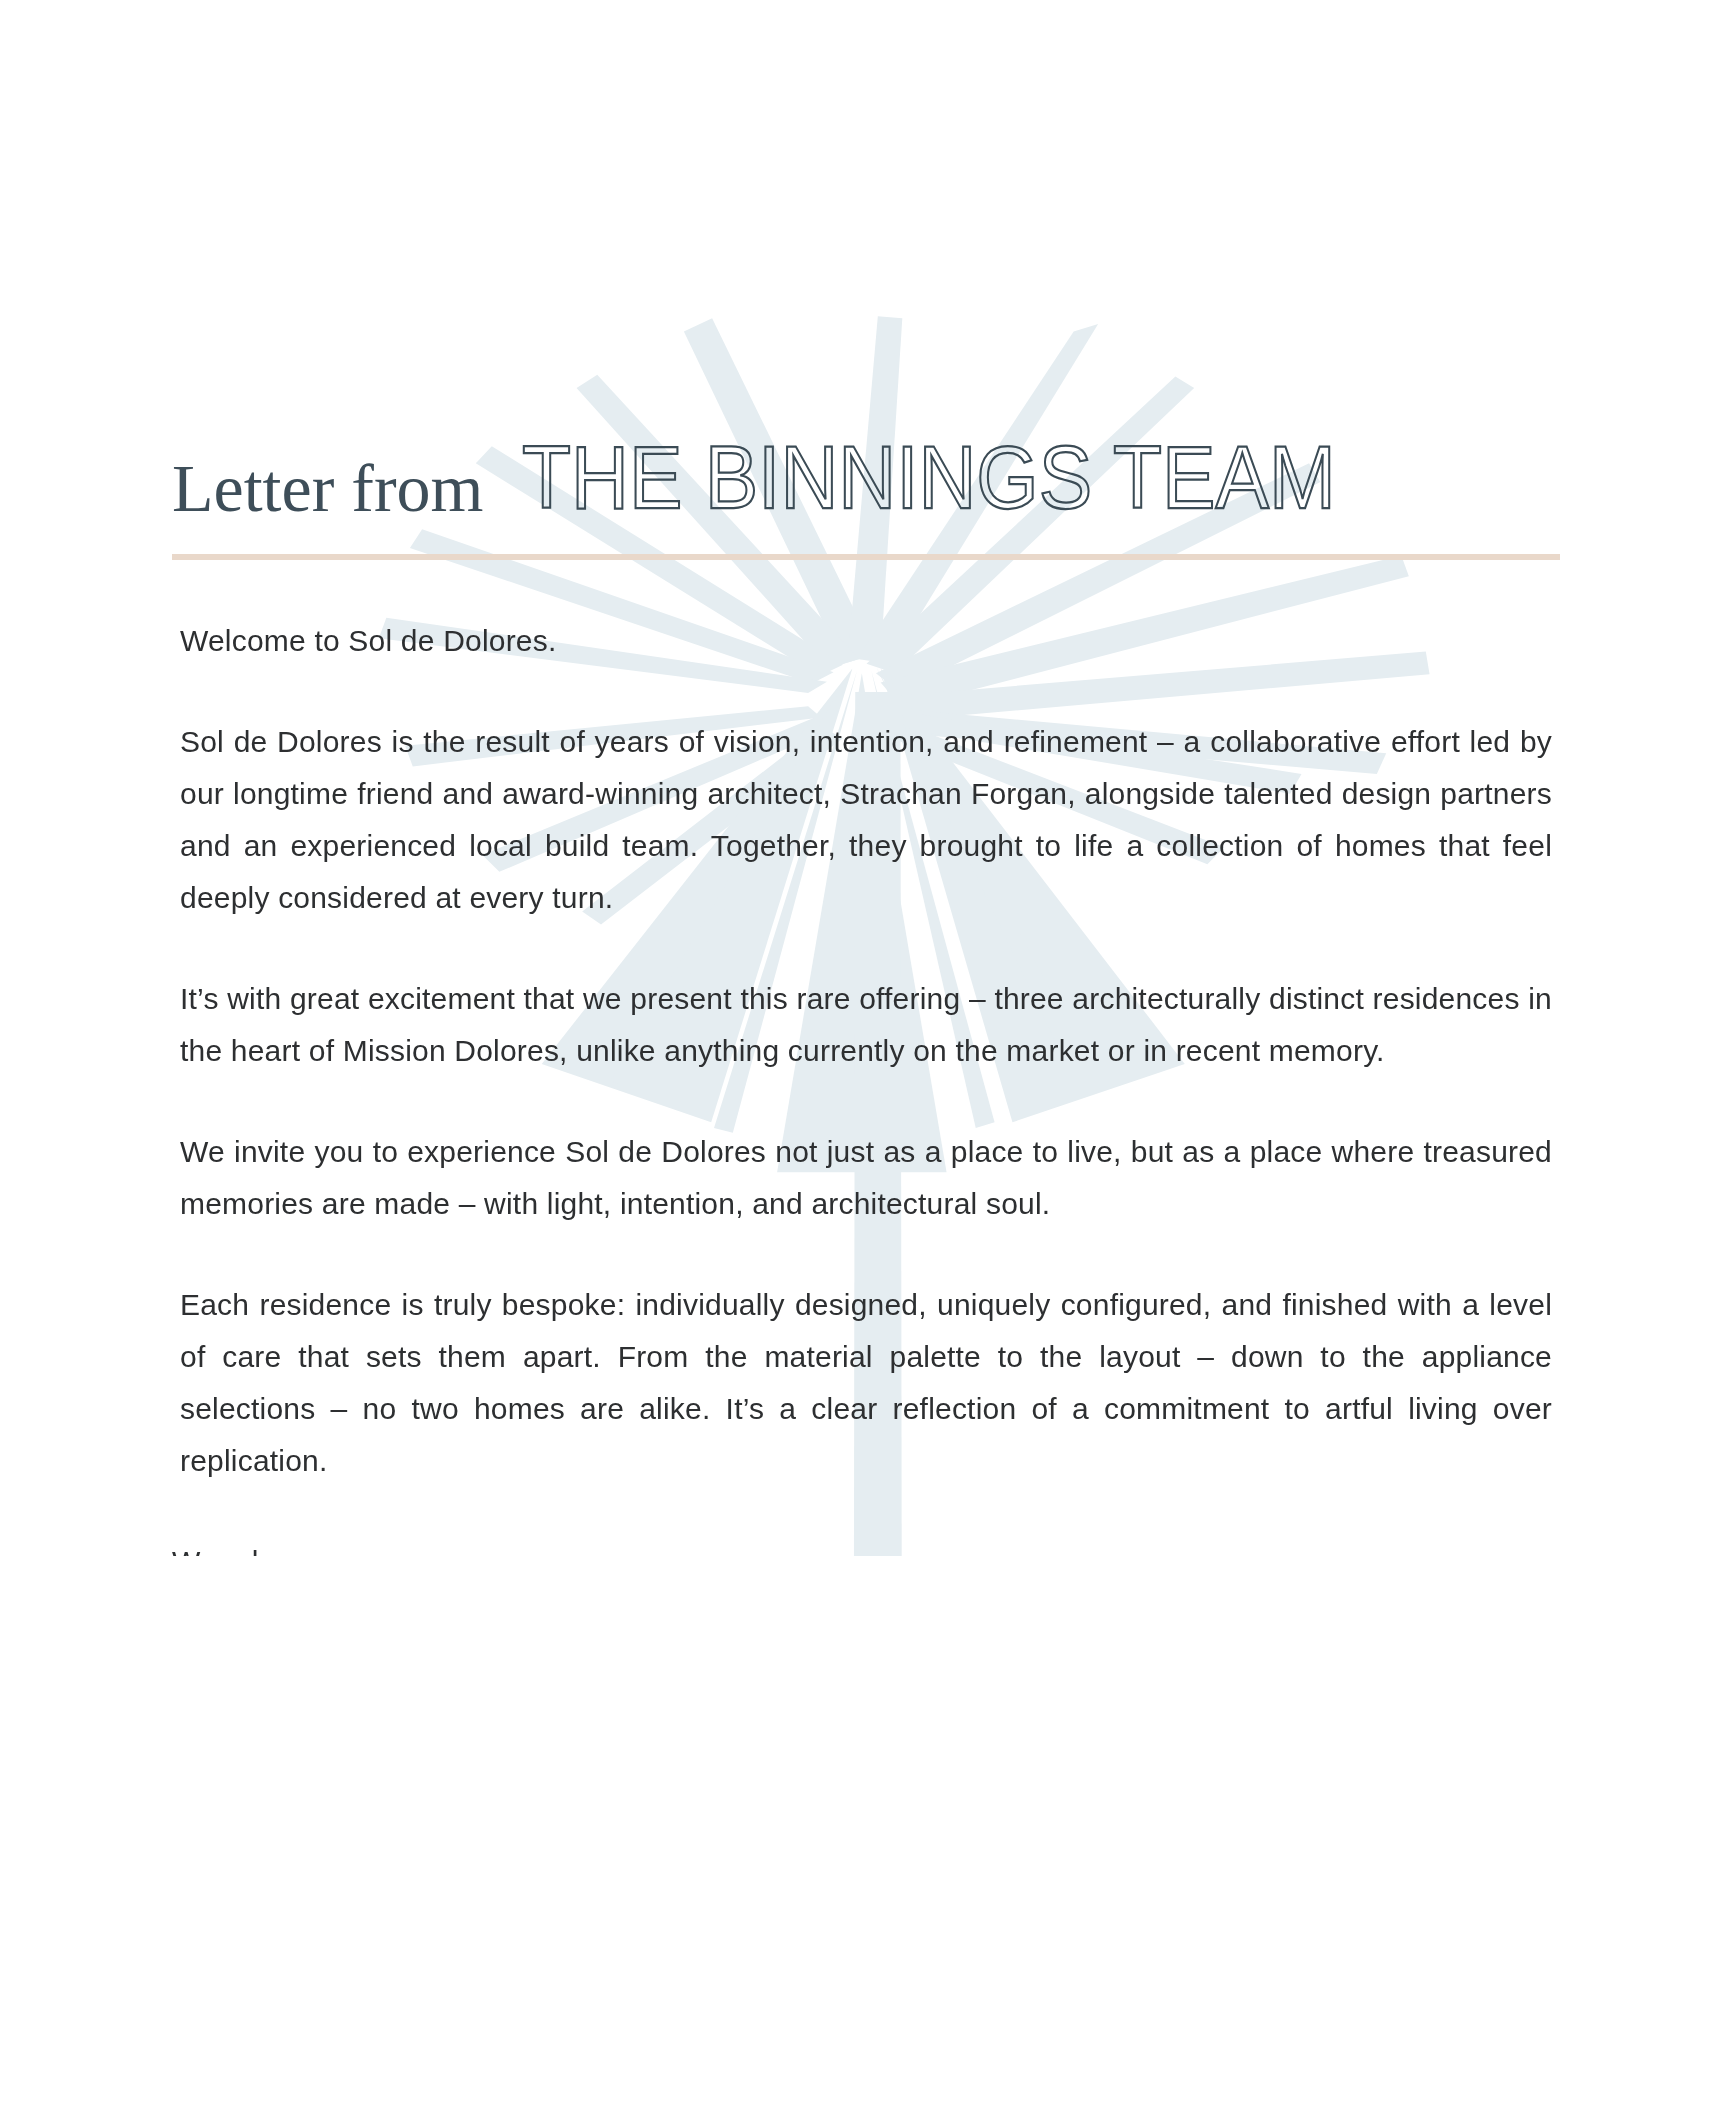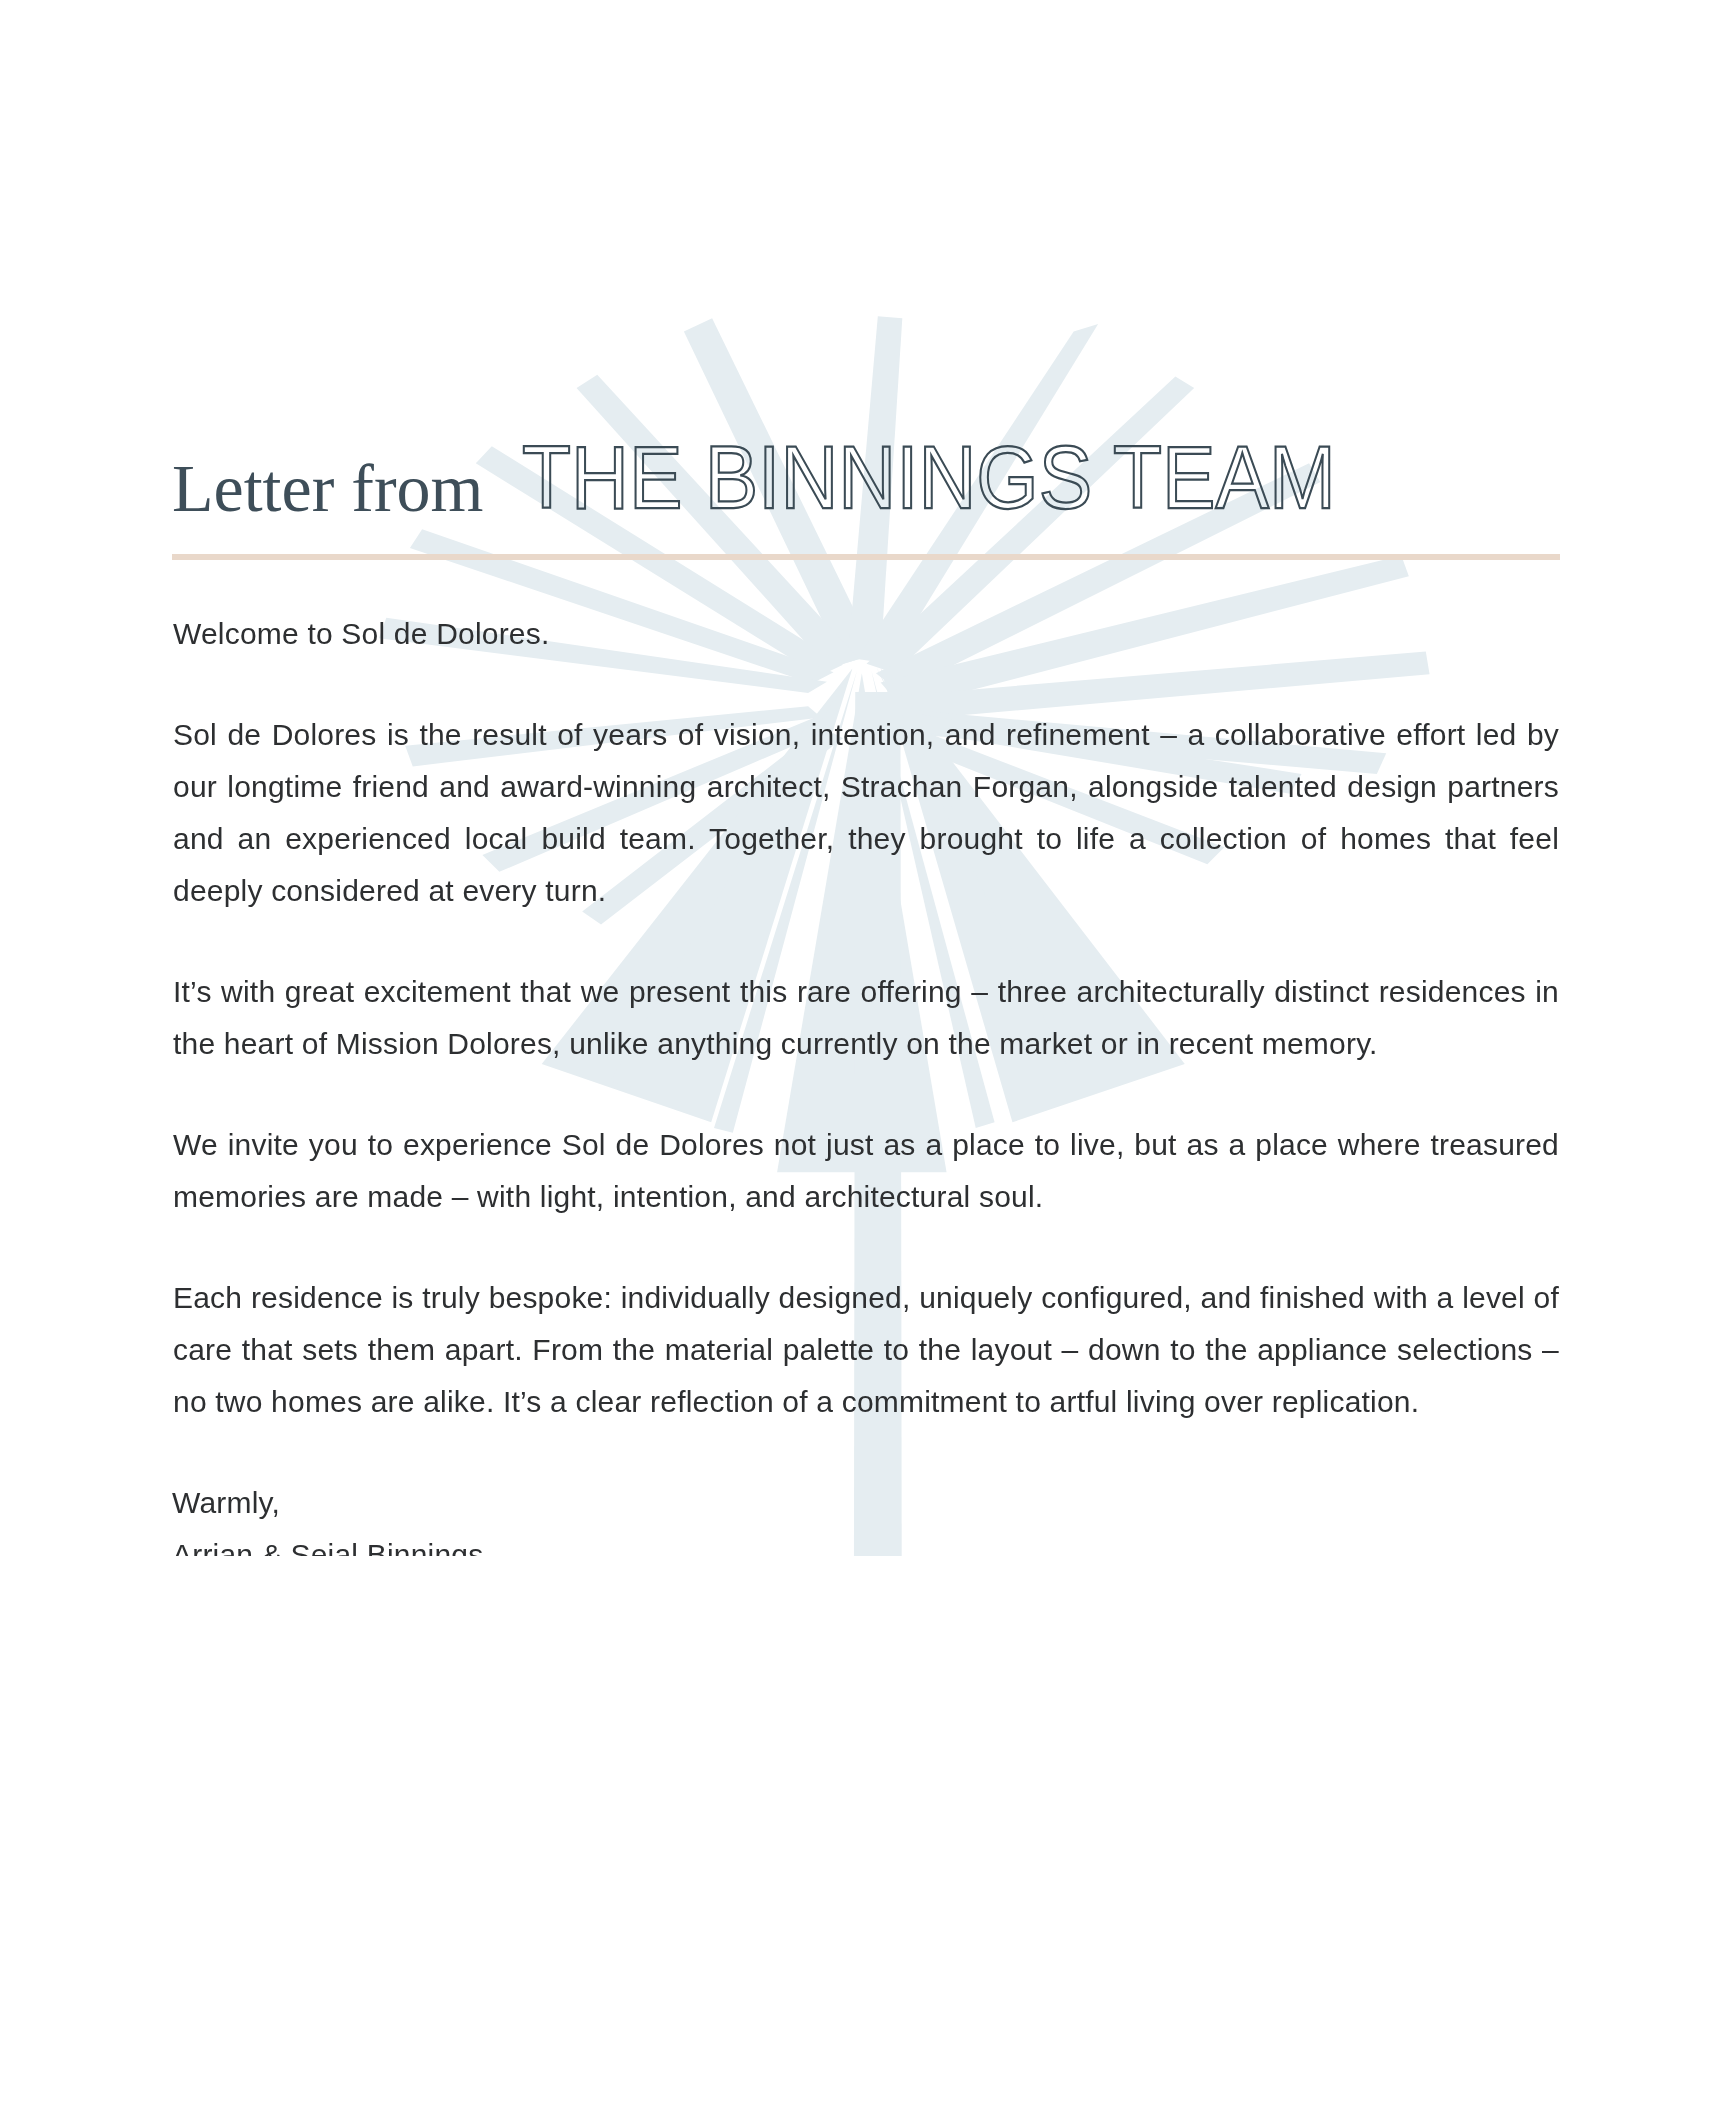--- a/index.html
+++ b/index.html
@@ -30,21 +30,21 @@
     position:absolute; left:172px; top:554px;
     width:1388px; height:5.6px; background:#e9d8ca; z-index:2;
   }
 
   
   .letter-body {
     position:absolute; left:172px; top:607px; width:1388px; z-index:2;
     font-size:30px; line-height:52px; letter-spacing:0.2px;
     color:#2d2f31;
   }
-  .letter-body p { margin:1px; }
+  .letter-body p { margin:8px; }
   .letter-body p + p { margin-top:49px; }
   .letter-body p.justified { text-align:justify; text-justify:inter-word; }
 
   .signoff { margin-top:49px; }
   .signoff div { line-height:52px; }
 
   
   .christies { margin-top:9.4px; color:#141414; }
   .christies-name {
     font-family:"Liberation Serif", serif;

